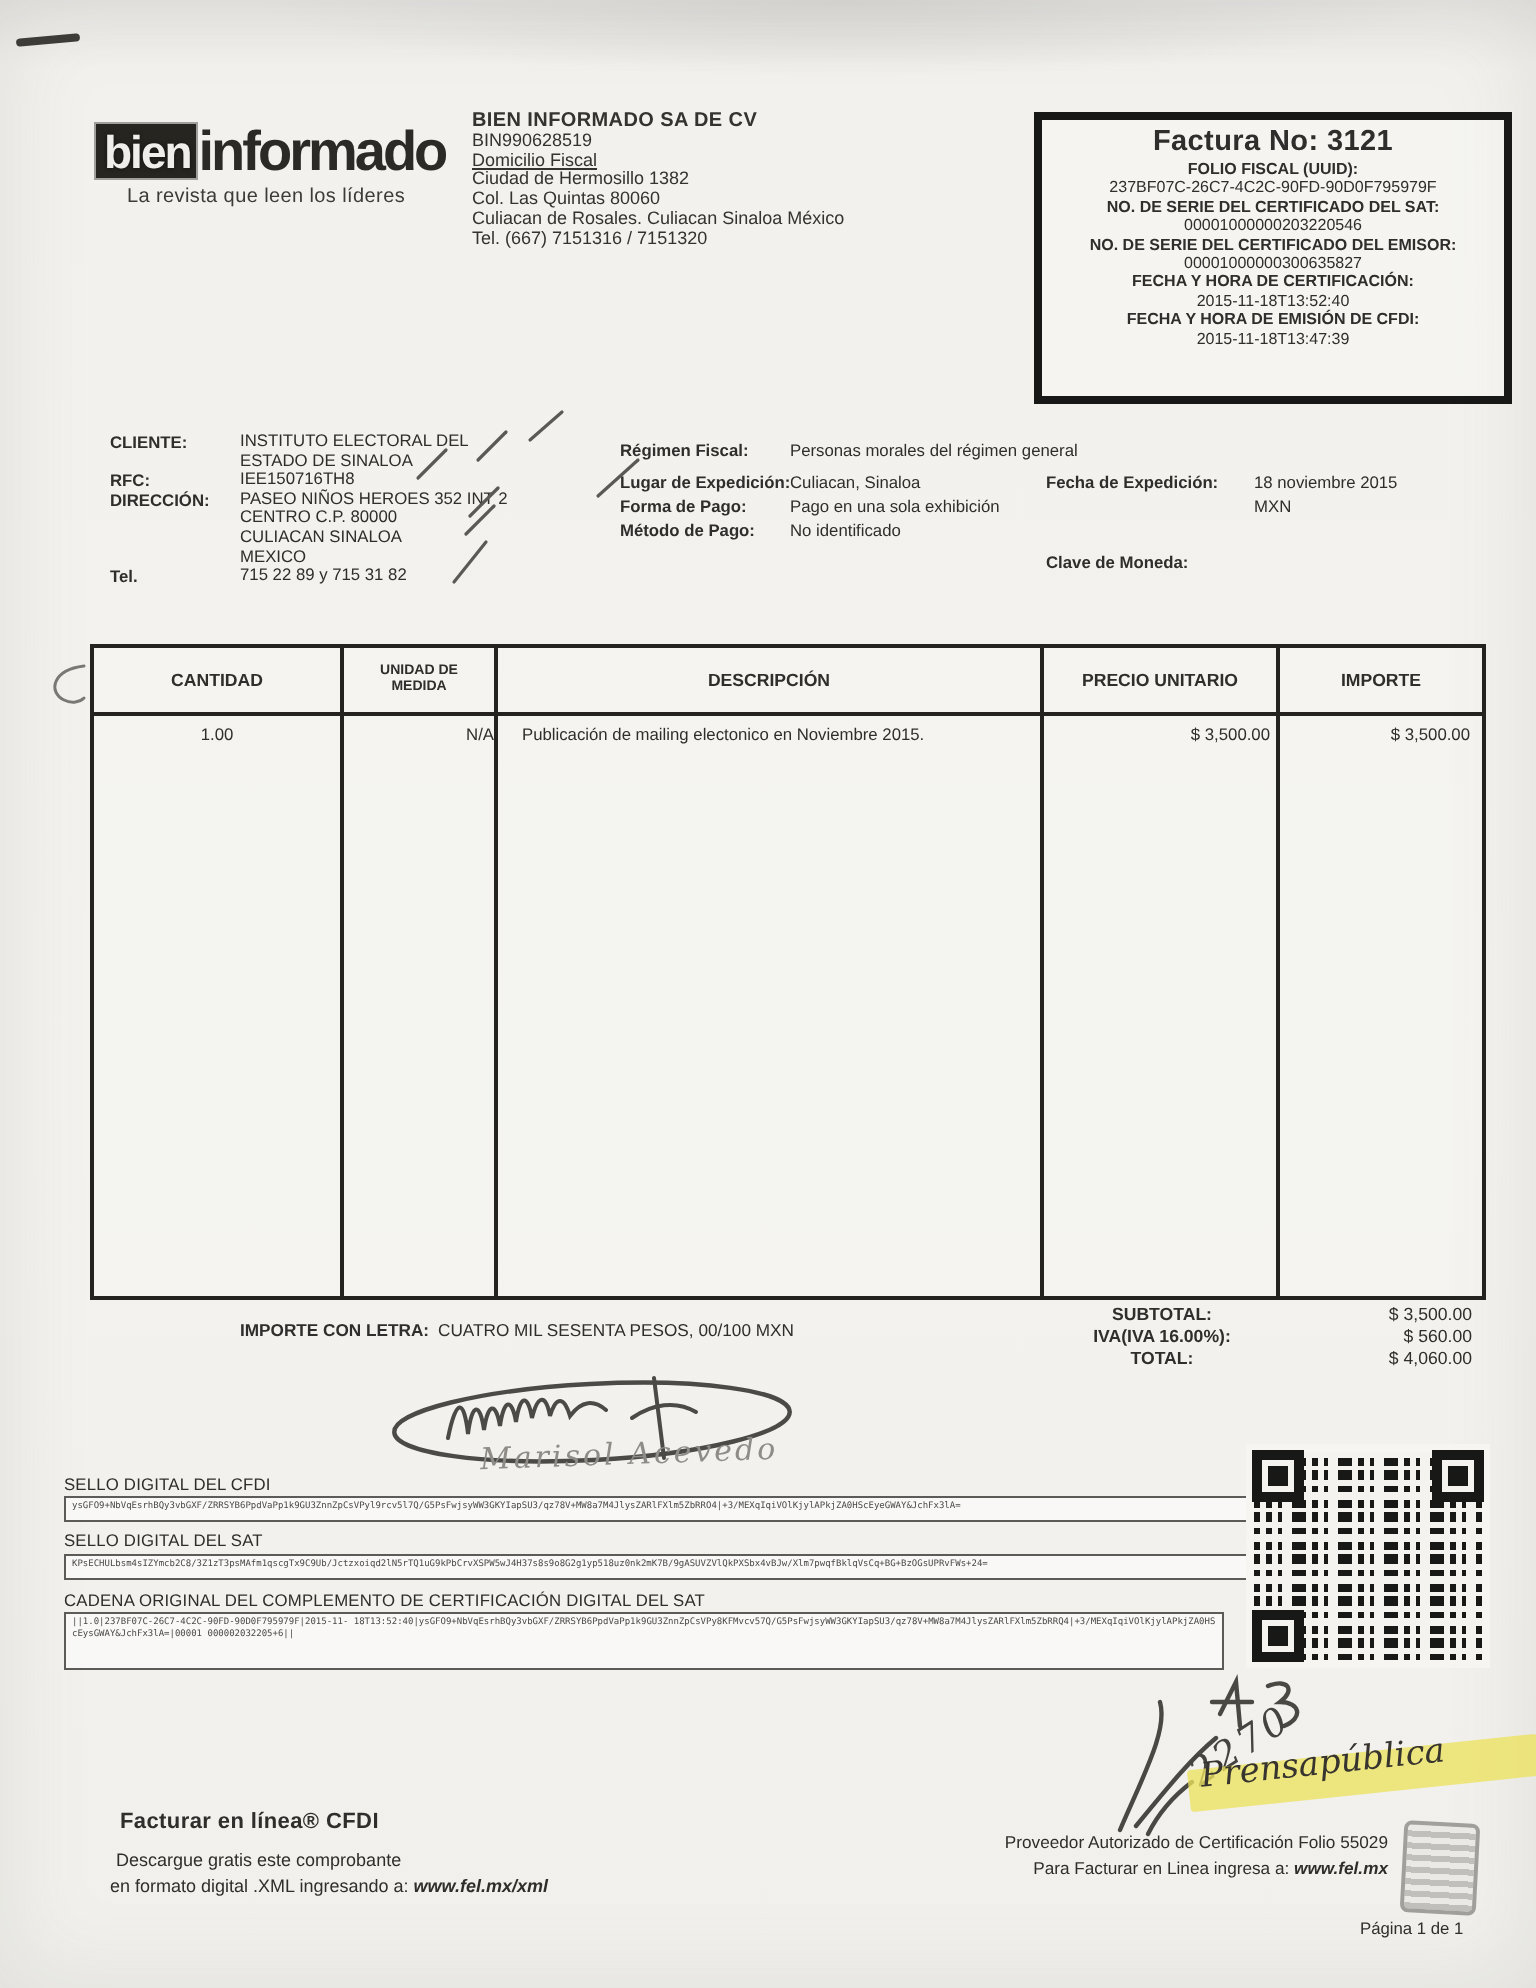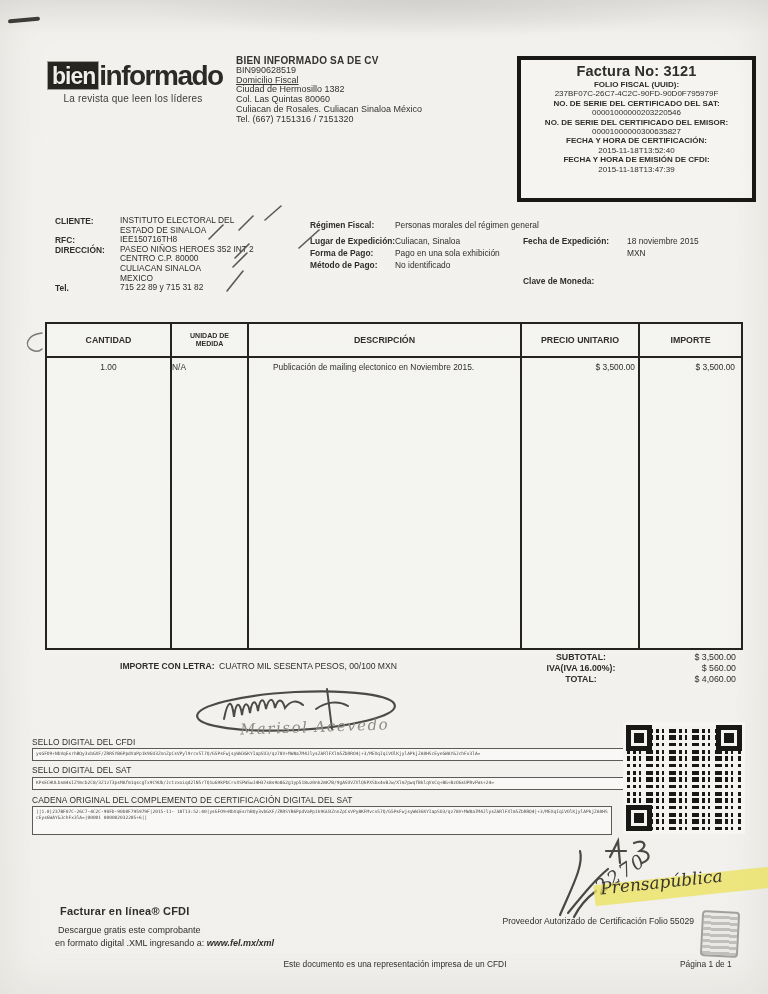--- a/index.html
+++ b/index.html
@@ -151,22 +151,22 @@
     <div class="vline" style="left:123px;"></div>
     <div class="vline" style="left:200px;"></div>
     <div class="vline" style="left:473px;"></div>
     <div class="vline" style="left:591px;"></div>
     <div class="th" style="left:0;width:123px;">CANTIDAD</div>
     <div class="th" style="left:125px;width:75px;font-size:7px;line-height:7.6px;padding:0 8px;box-sizing:border-box;">UNIDAD DE MEDIDA</div>
     <div class="th" style="left:202px;width:271px;">DESCRIPCIÓN</div>
     <div class="th" style="left:475px;width:116px;">PRECIO UNITARIO</div>
     <div class="th" style="left:593px;width:101px;">IMPORTE</div>
     <div class="td" style="left:0;width:123px;text-align:center;">1.00</div>
-    <div class="td" style="left:125px;width:75px;text-align:left;">N/A</div>
-    <div class="td" style="left:226px;width:262px;">Publicación de mailing electonico en Noviembre 2015.</div>
+    <div class="td" style="left:125px;width:75px;text-align:right;">N/A</div>
+    <div class="td" style="left:214px;width:262px;">Publicación de mailing electonico en Noviembre 2015.</div>
     <div class="td" style="left:475px;width:113px;text-align:right;">$ 3,500.00</div>
     <div class="td" style="left:593px;width:95px;text-align:right;">$ 3,500.00</div>
   </div>
 
   <svg class="abs" style="left:20px;top:330px;" width="26" height="30" viewBox="0 0 26 30">
     <path d="M22,3 C6,5 4,16 12,20 C16,22 20,21 22,19" stroke="#7a7874" stroke-width="1.5" fill="none" stroke-linecap="round"></path>
   </svg>
 
   <div class="abs" style="left:120px;top:655px;">
     <span class="lab" style="font-size:8.6px;">IMPORTE CON LETRA:</span>
@@ -224,19 +224,22 @@
 
   <div class="abs" style="left:60px;top:905px;font-size:11px;font-weight:bold;letter-spacing:.2px;">Facturar en línea® CFDI</div>
   <div class="abs small" style="left:58px;top:925px;">Descargue gratis este comprobante</div>
   <div class="abs small" style="left:55px;top:938px;">
     <span>en formato digital .XML ingresando a:</span>
     <span class="url">www.fel.mx/xml</span>
   </div>
 
   <div class="abs" style="left:430px;top:915px;width:264px;text-align:right;font-size:8.6px;line-height:13px;">
     <div>Proveedor Autorizado de Certificación Folio 55029</div>
+    <div>
+      <span>Para Facturar en Linea ingresa a:</span>
+      <span class="url">www.fel.mx</span>
+    </div>
   </div>
   <div class="abs stamp"></div>
 
-  <div class="abs tiny" style="left:230px;top:959px;width:330px;text-align:center;">Este documento es una representación impresa de un CFDI</div>
   <div class="abs tiny" style="left:680px;top:959px;">Página 1 de 1</div>
 
 </div>
 
 </body></html>

